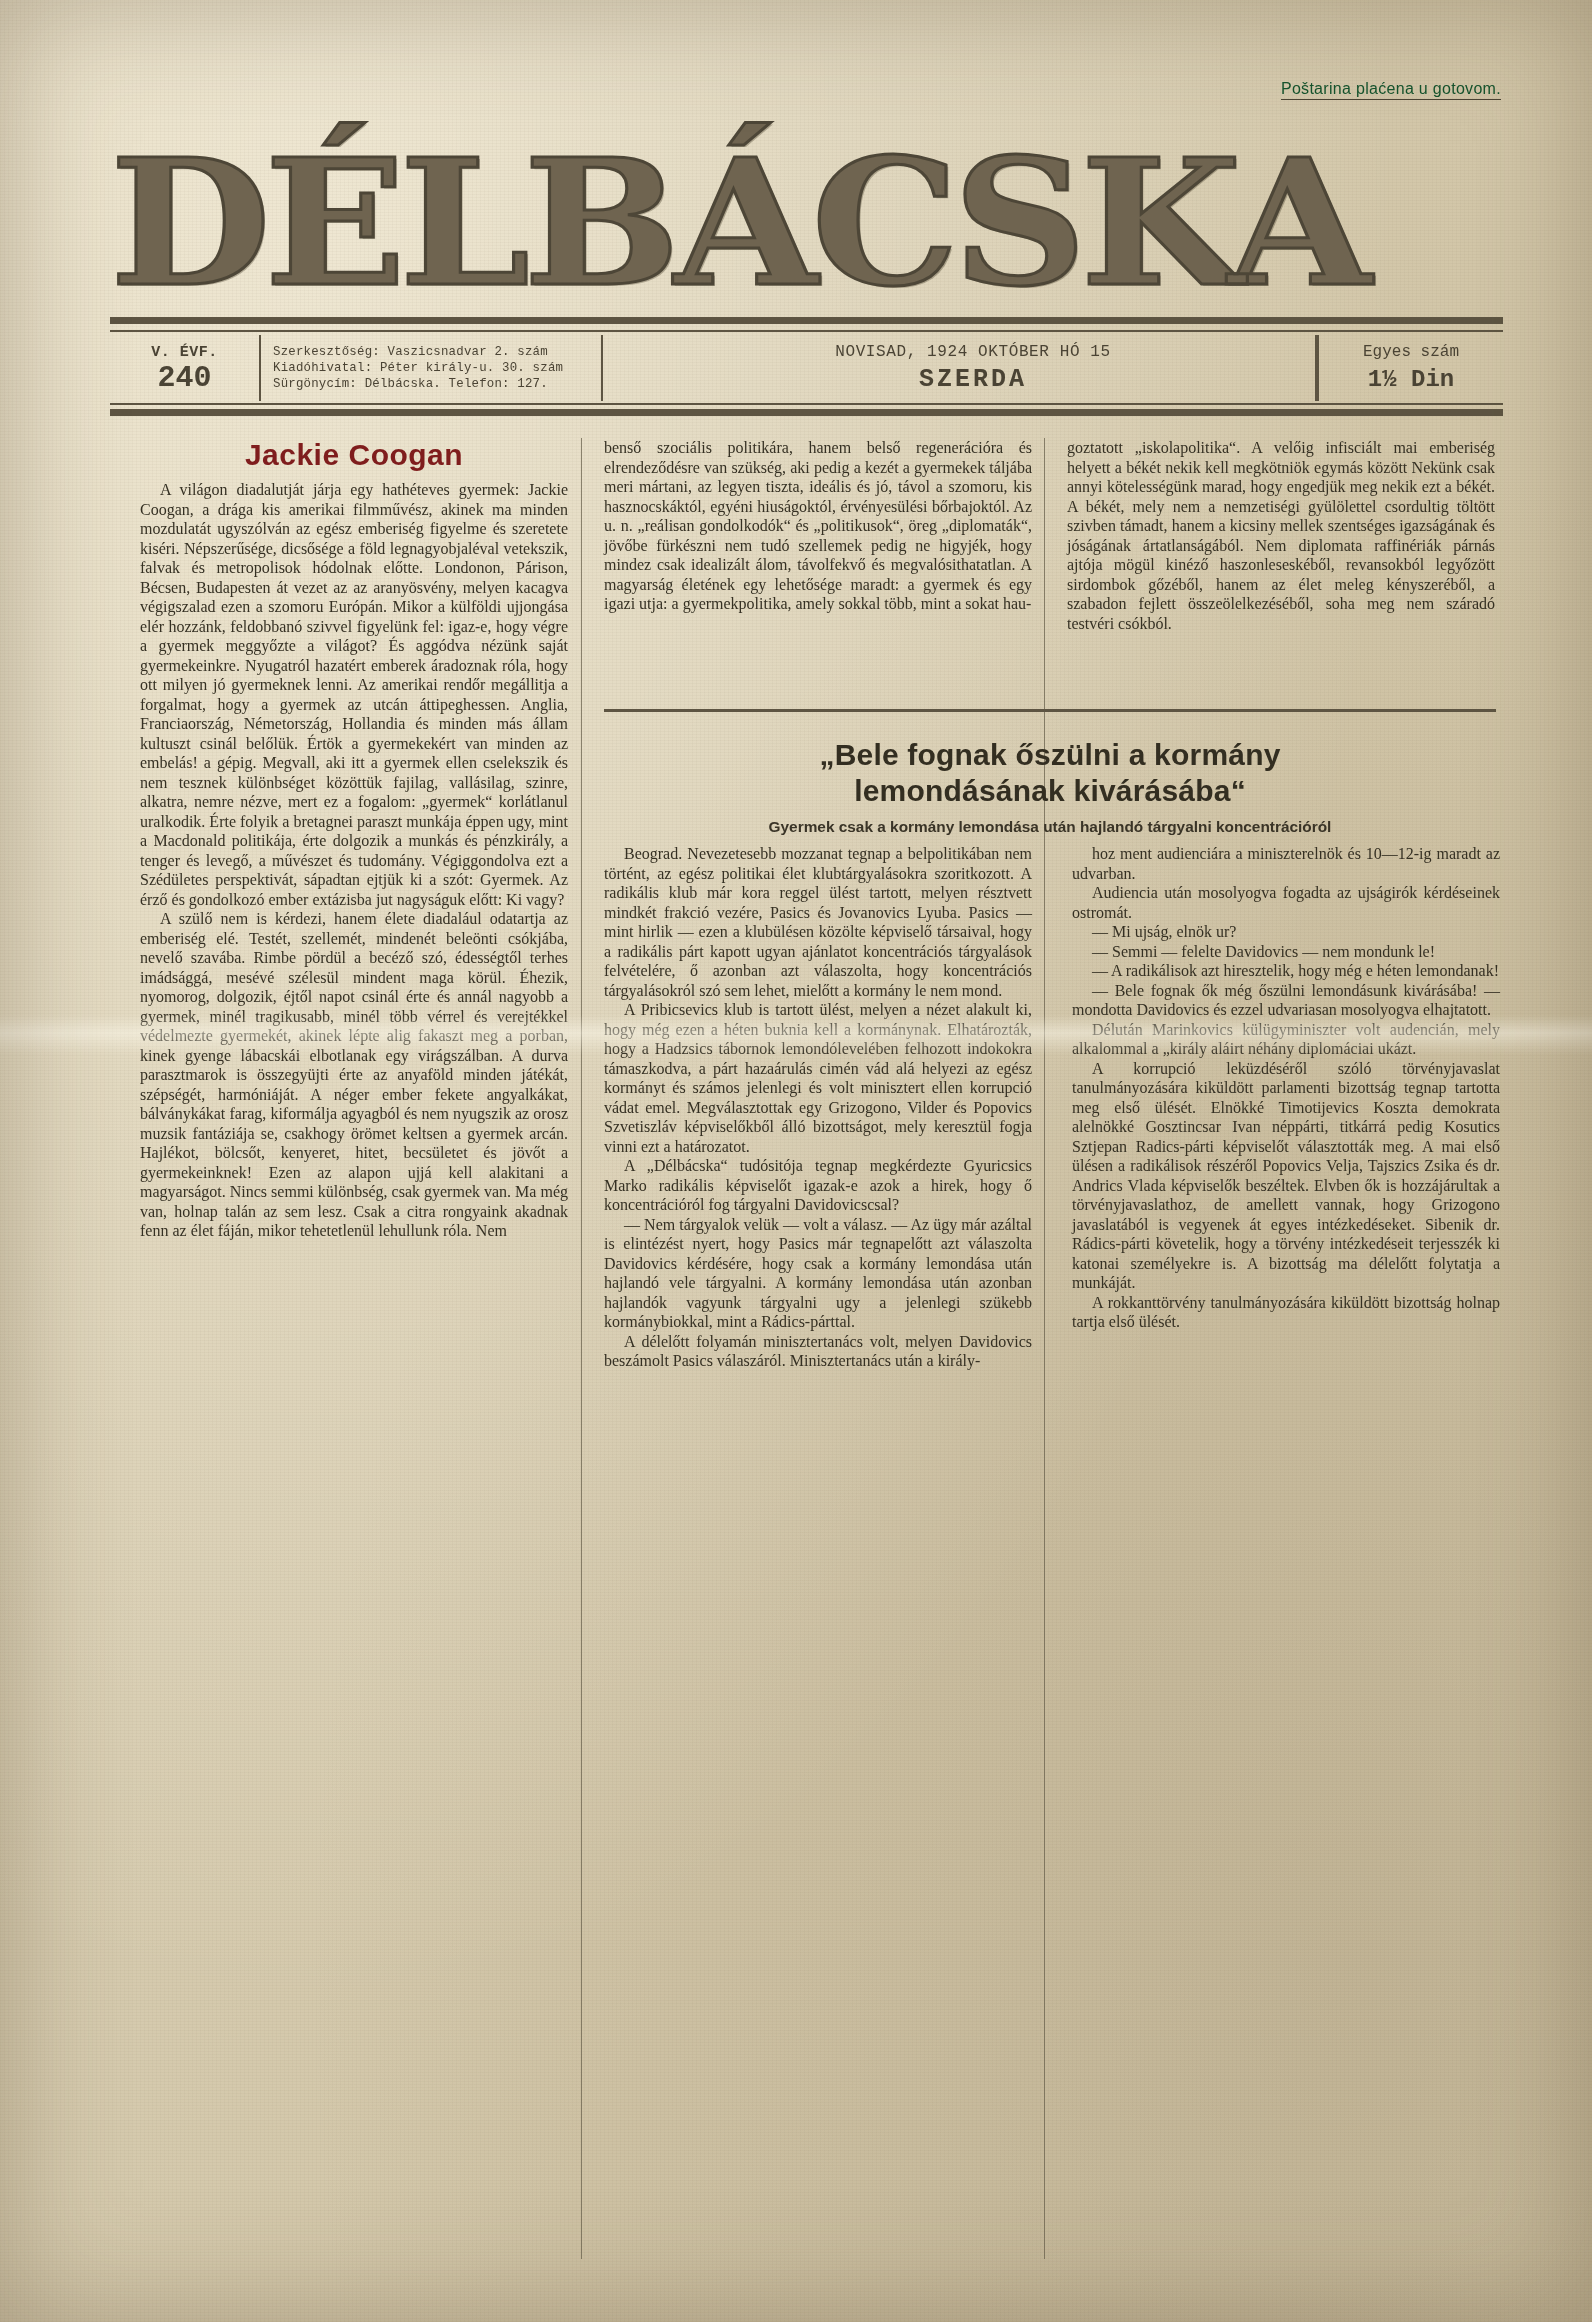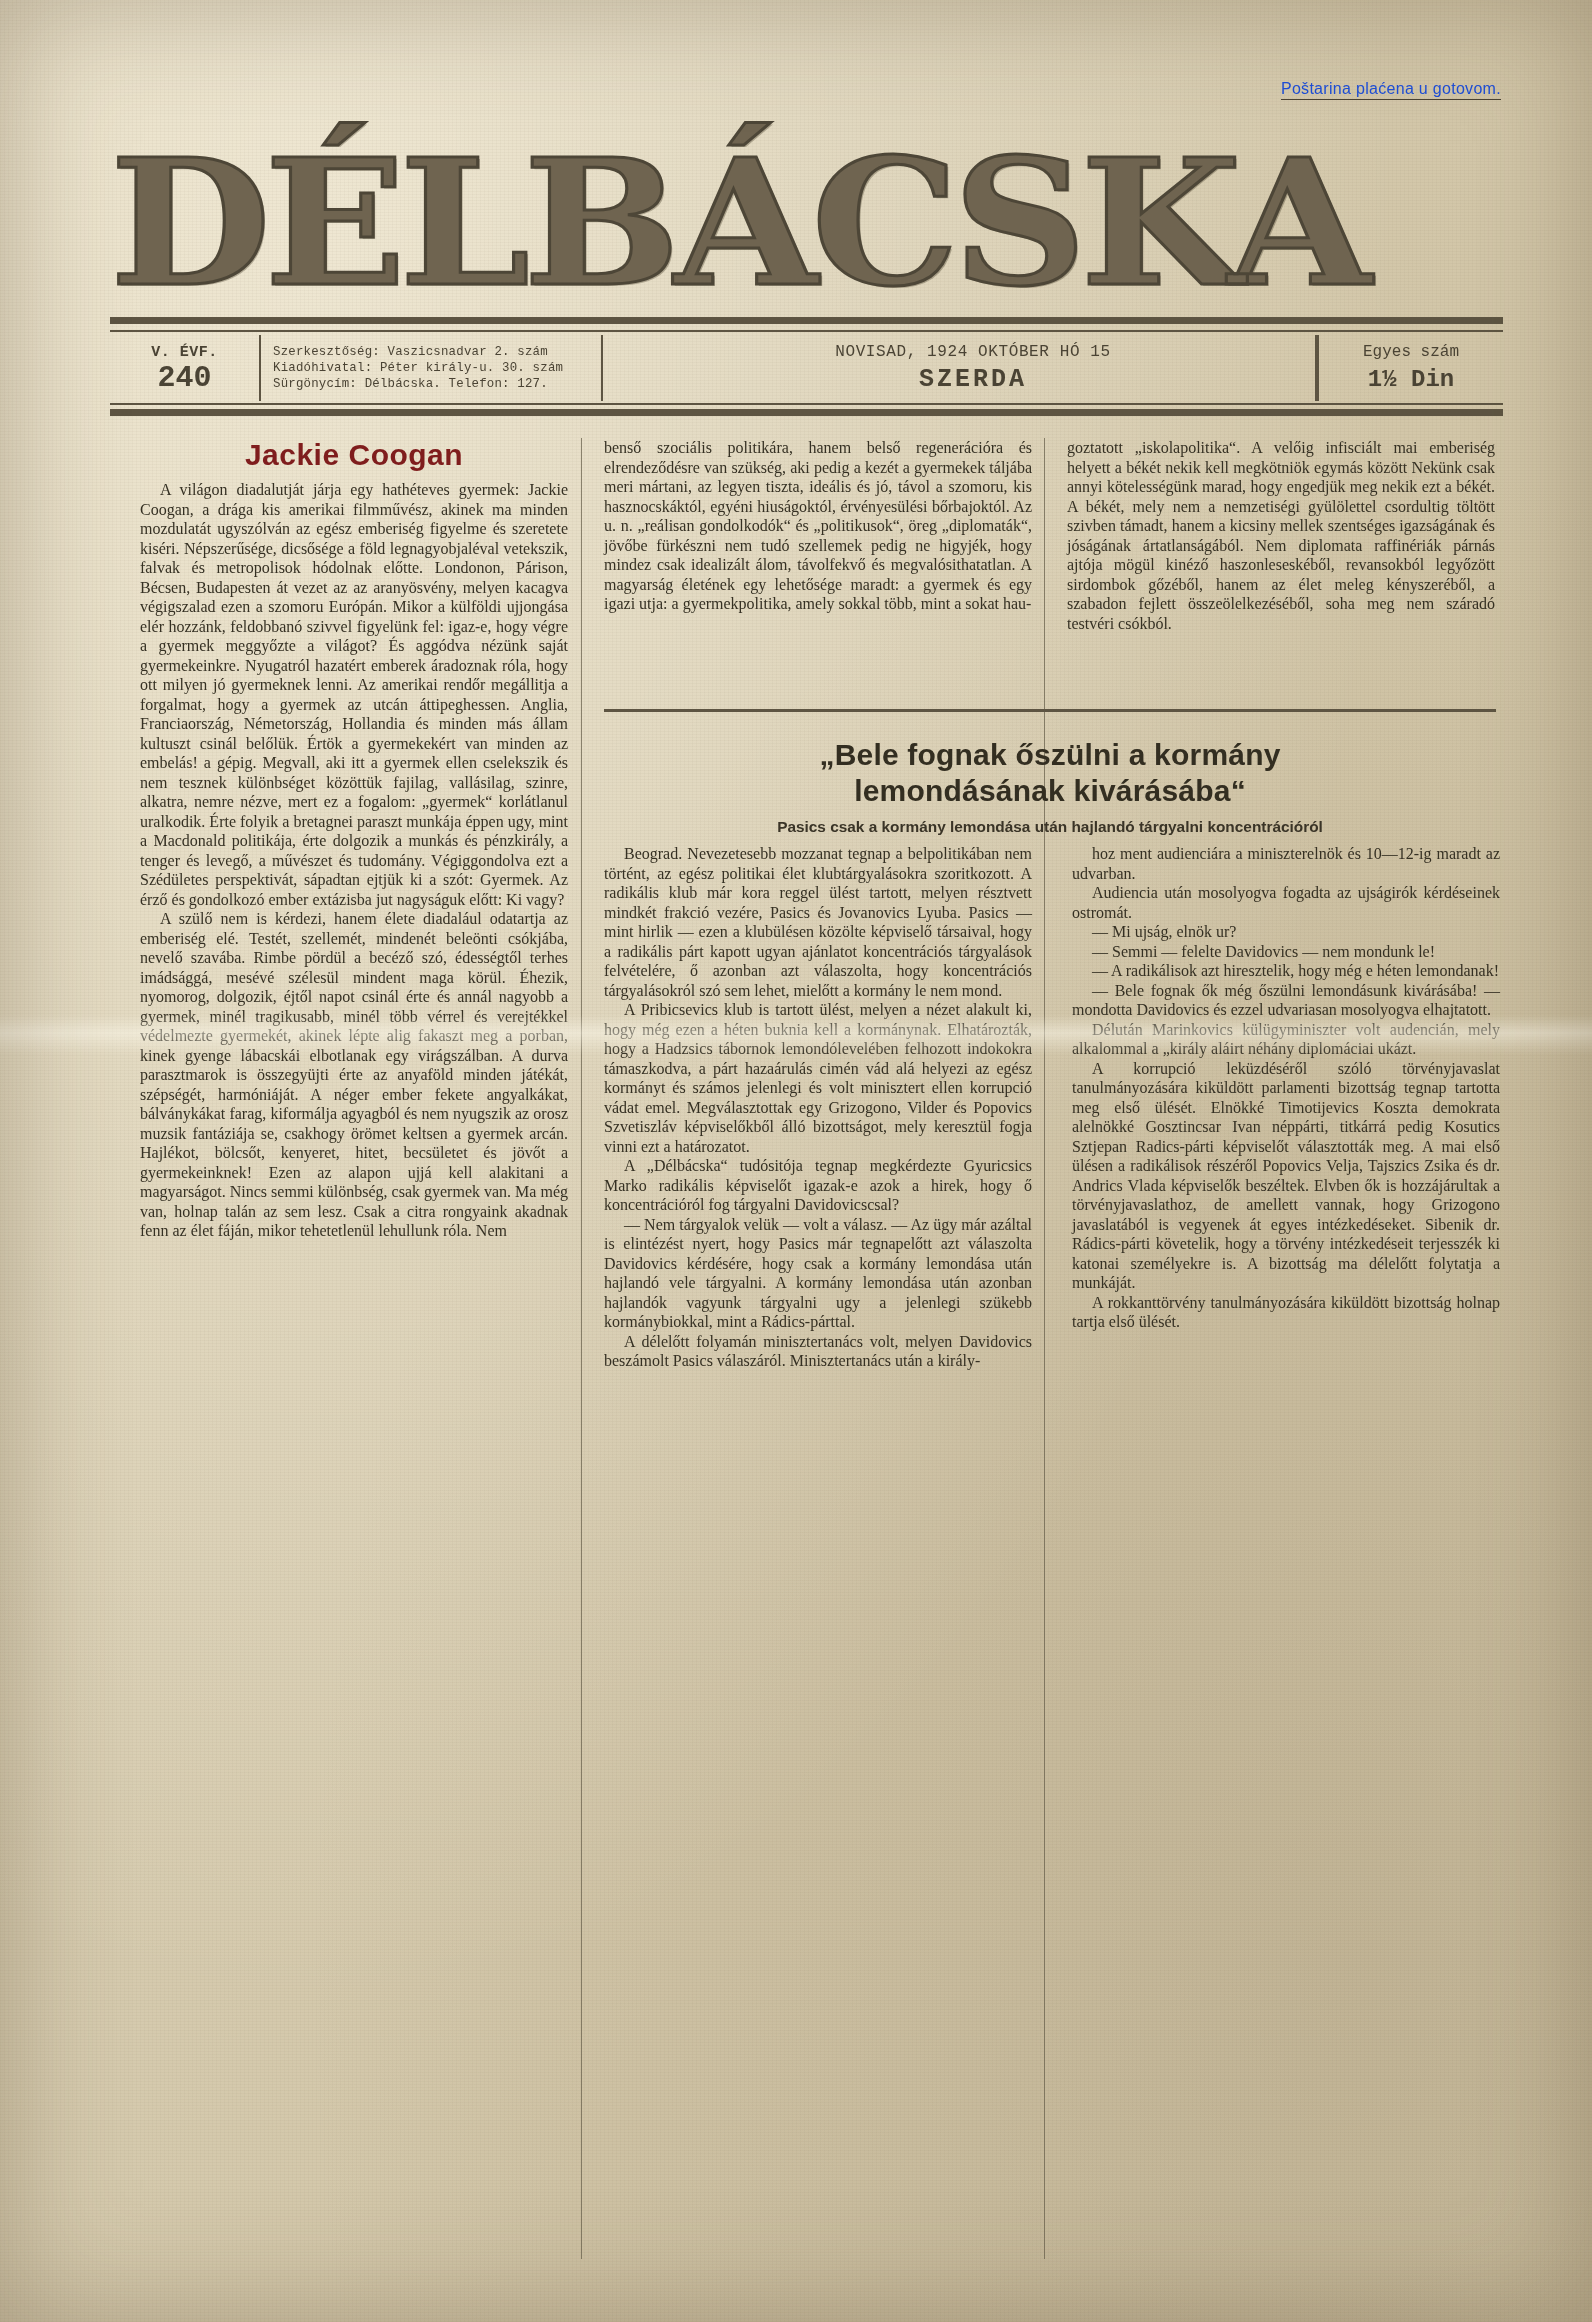--- a/index.html
+++ b/index.html
@@ -27,21 +27,21 @@
       repeating-linear-gradient(90deg, rgba(90,75,50,.03) 0px, rgba(90,75,50,.03) 1px, rgba(0,0,0,0) 1px, rgba(0,0,0,0) 4px);
     pointer-events:none;
   }
   .sheet{
     position:absolute;
     left:96px;top:60px;width:1413px;height:2209px;
   }
   .postmark{
     position:absolute;right:8px;top:20px;
     font-family:"Liberation Sans", sans-serif;
-    font-size:16px;letter-spacing:0.3px;color:#1d4ed8;
+    font-size:16px;letter-spacing:0.3px;color:#14532d;
     border-bottom:1px solid #4a4233;padding-bottom:1px;
   }
 
   
   .masthead{
     position:absolute;left:14px;top:78px;width:1393px;height:174px;
   }
   .masthead .title{
     font-family:"DejaVu Serif", serif;
     font-weight:700;
@@ -201,21 +201,21 @@
     <div class="col col3">
       <p class="noind">goztatott „iskolapolitika“. A velőig infisciált mai emberiség helyett a békét nekik kell megkötniök egymás között Nekünk csak annyi kötelességünk marad, hogy engedjük meg nekik ezt a békét. A békét, mely nem a nemzetiségi gyülölettel csordultig töltött szivben támadt, hanem a kicsiny mellek szentséges igazságának és jóságának ártatlanságából. Nem diplomata raffinériák párnás ajtója mögül kinéző haszonleseskéből, revansokból legyőzött sirdombok gőzéből, hanem az élet meleg kényszeréből, a szabadon fejlett összeölelkezéséből, soha meg nem száradó testvéri csókból.</p>
     </div>
 
     <div class="rule-above-banner" style="top:271px"></div>
     <div class="banner">
       <h2>
         <span>„Bele fognak őszülni a kormány</span><br>
         <span>lemondásának kivárásába“</span>
       </h2>
-      <div class="sub">Pasics csak a kormány lemondása után hajlandó tárgyalni koncentrációról</div>
+      <div class="sub">Gyermek csak a kormány lemondása után hajlandó tárgyalni koncentrációról</div>
 
       <div style="position:relative;height:1493px;">
         <div class="b-col b1">
           <p>Beograd. Nevezetesebb mozzanat tegnap a belpolitikában nem történt, az egész politikai élet klubtárgyalásokra szoritkozott. A radikális klub már kora reggel ülést tartott, melyen résztvett mindkét frakció vezére, Pasics és Jovanovics Lyuba. Pasics — mint hirlik — ezen a klubülésen közölte képviselő társaival, hogy a radikális párt kapott ugyan ajánlatot koncentrációs tárgyalások felvételére, ő azonban azt válaszolta, hogy koncentrációs tárgyalásokról szó sem lehet, mielőtt a kormány le nem mond.</p>
           <p>A Pribicsevics klub is tartott ülést, melyen a nézet alakult ki, hogy még ezen a héten buknia kell a kormánynak. Elhatározták, hogy a Hadzsics tábornok lemondólevelében felhozott indokokra támaszkodva, a párt hazaárulás cimén vád alá helyezi az egész kormányt és számos jelenlegi és volt minisztert ellen korrupció vádat emel. Megválasztottak egy Grizogono, Vilder és Popovics Szvetiszláv képviselőkből álló bizottságot, mely keresztül fogja vinni ezt a határozatot.</p>
           <p>A „Délbácska“ tudósitója tegnap megkérdezte Gyuricsics Marko radikális képviselőt igazak-e azok a hirek, hogy ő koncentrációról fog tárgyalni Davidovicscsal?</p>
           <p>— Nem tárgyalok velük — volt a válasz. — Az ügy már azáltal is elintézést nyert, hogy Pasics már tegnapelőtt azt válaszolta Davidovics kérdésére, hogy csak a kormány lemondása után hajlandó vele tárgyalni. A kormány lemondása után azonban hajlandók vagyunk tárgyalni ugy a jelenlegi szükebb kormánybiokkal, mint a Rádics-párttal.</p>
           <p>A délelőtt folyamán minisztertanács volt, melyen Davidovics beszámolt Pasics válaszáról. Minisztertanács után a király-</p>
         </div>
         <div class="b-col b2">

